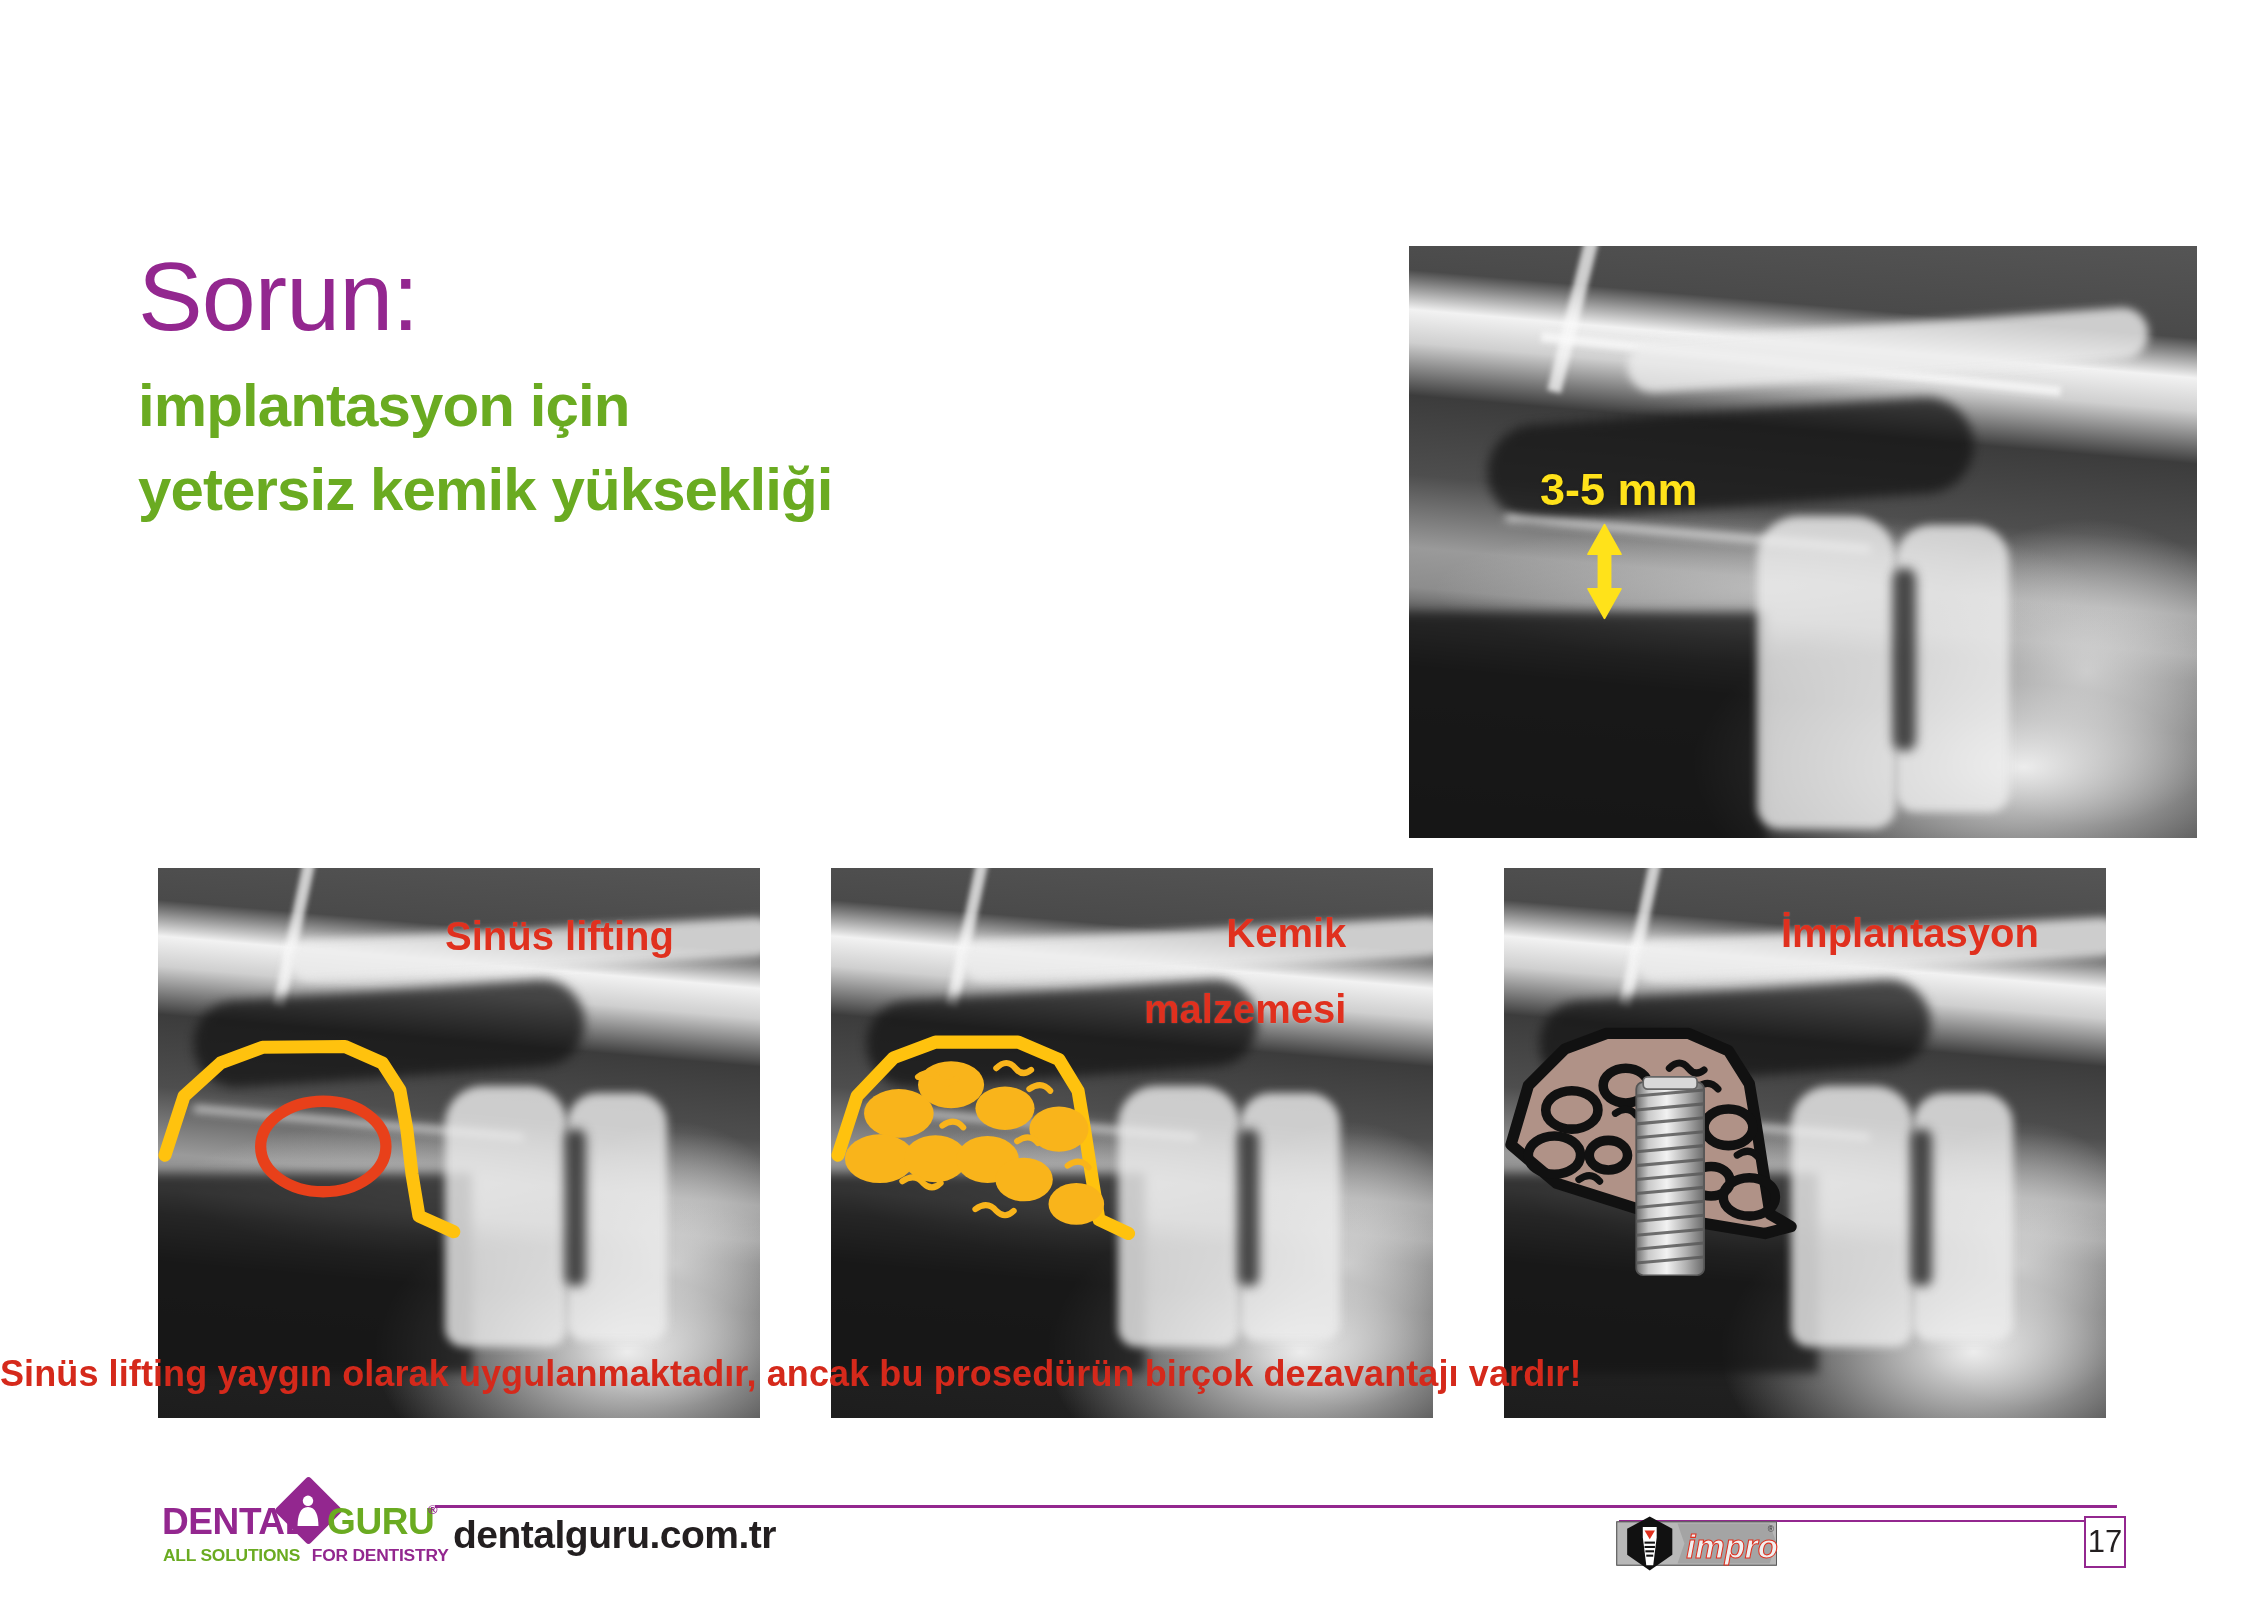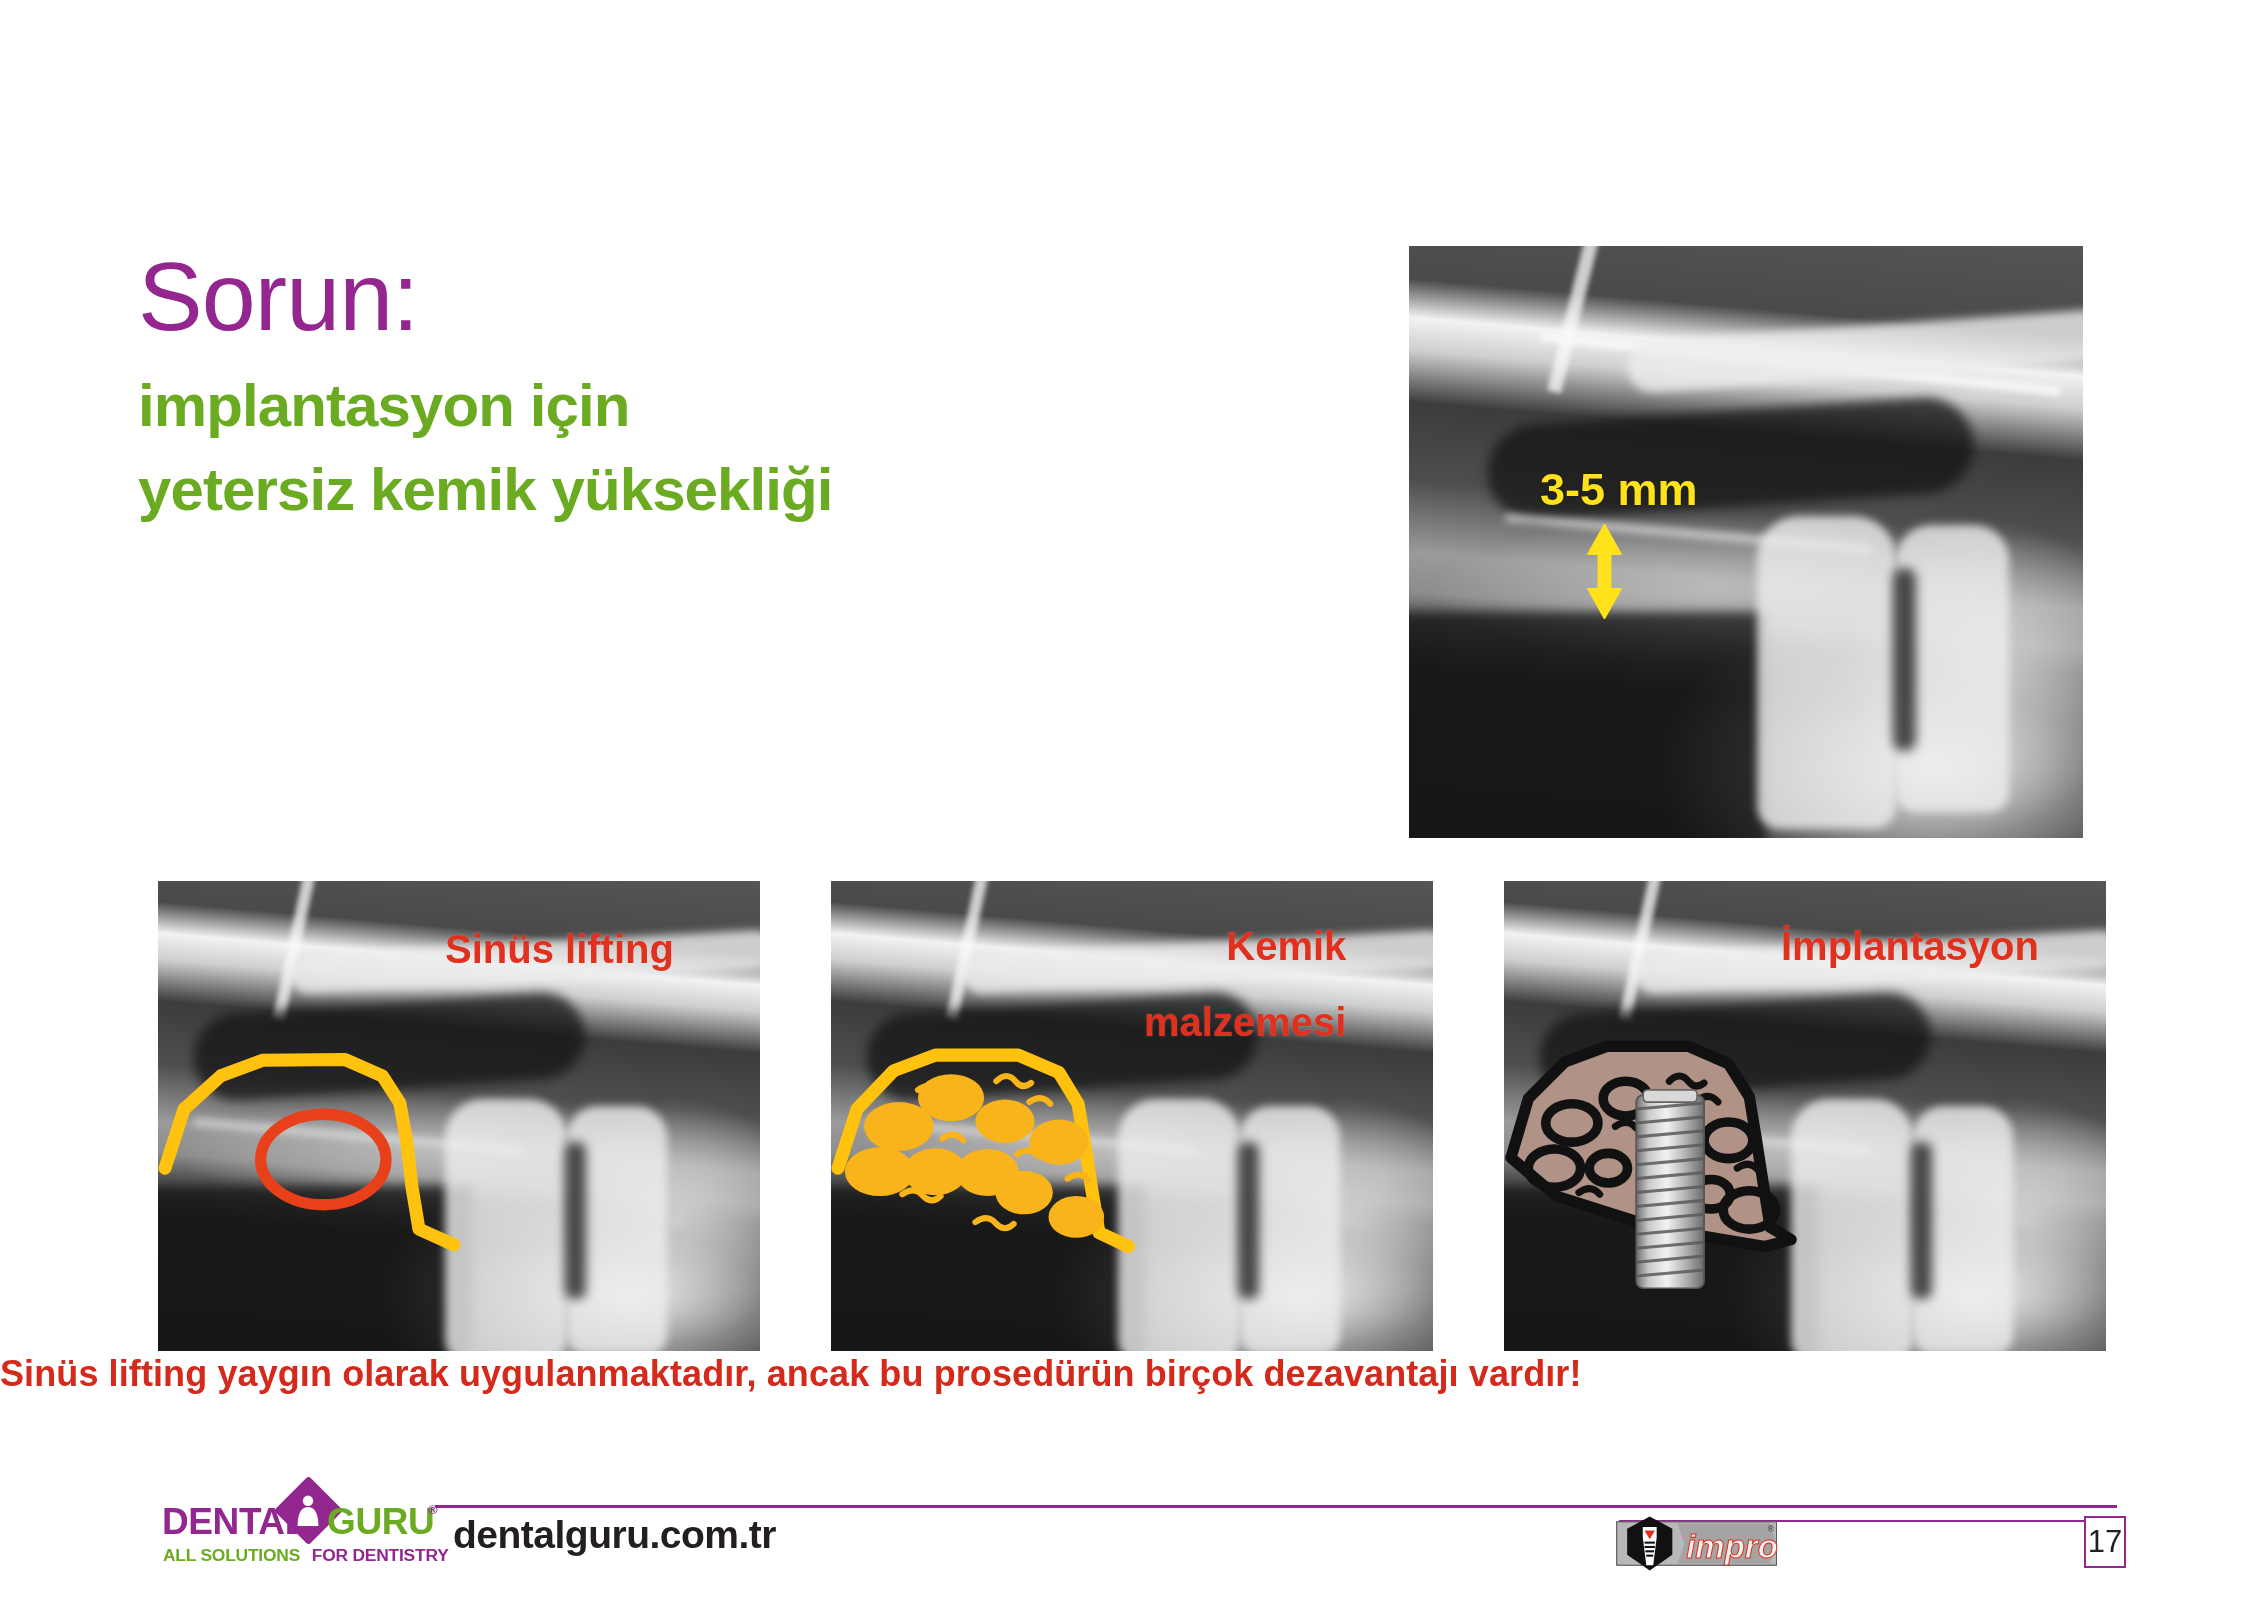--- a/index.html
+++ b/index.html
@@ -39,21 +39,21 @@
     white-space: nowrap;
   }
   .title-line-2 { margin-top: 31px; }
   .title-line-3 { margin-top: 24.4px; }
 
   
   #hero-xray {
     position: absolute;
     left: 1409px;
     top: 246px;
-    width: 674px;
+    width: 788px;
     height: 592px;
     overflow: hidden;
     background: #3a3a3a;
   }
   .xr-base {
     position: absolute;
     inset: 0;
     background:
       
       radial-gradient(ellipse 60% 40% at 78% 88%, rgba(245,245,245,0.95) 0%, rgba(200,200,200,0.6) 35%, rgba(0,0,0,0) 70%),
@@ -102,24 +102,23 @@
     left: 158px;
     top: 868px;
     width: 1948px;
     height: 470px;
     display: flex;
     justify-content: space-between;
   }
   .panel {
     position: relative;
     width: 602px;
-    height: 470px;
+    height: 550px;
     overflow: hidden;
     background: #3f3f3f;
-    margin-top: 13px;
   }
   .panel-label {
     position: absolute;
     color: #E0301E;
     font-weight: bold;
     font-size: 40px;
     line-height: 1.15;
     z-index: 9;
     text-shadow: 0 0 1.7px rgba(255,255,255,0.25);
   }

